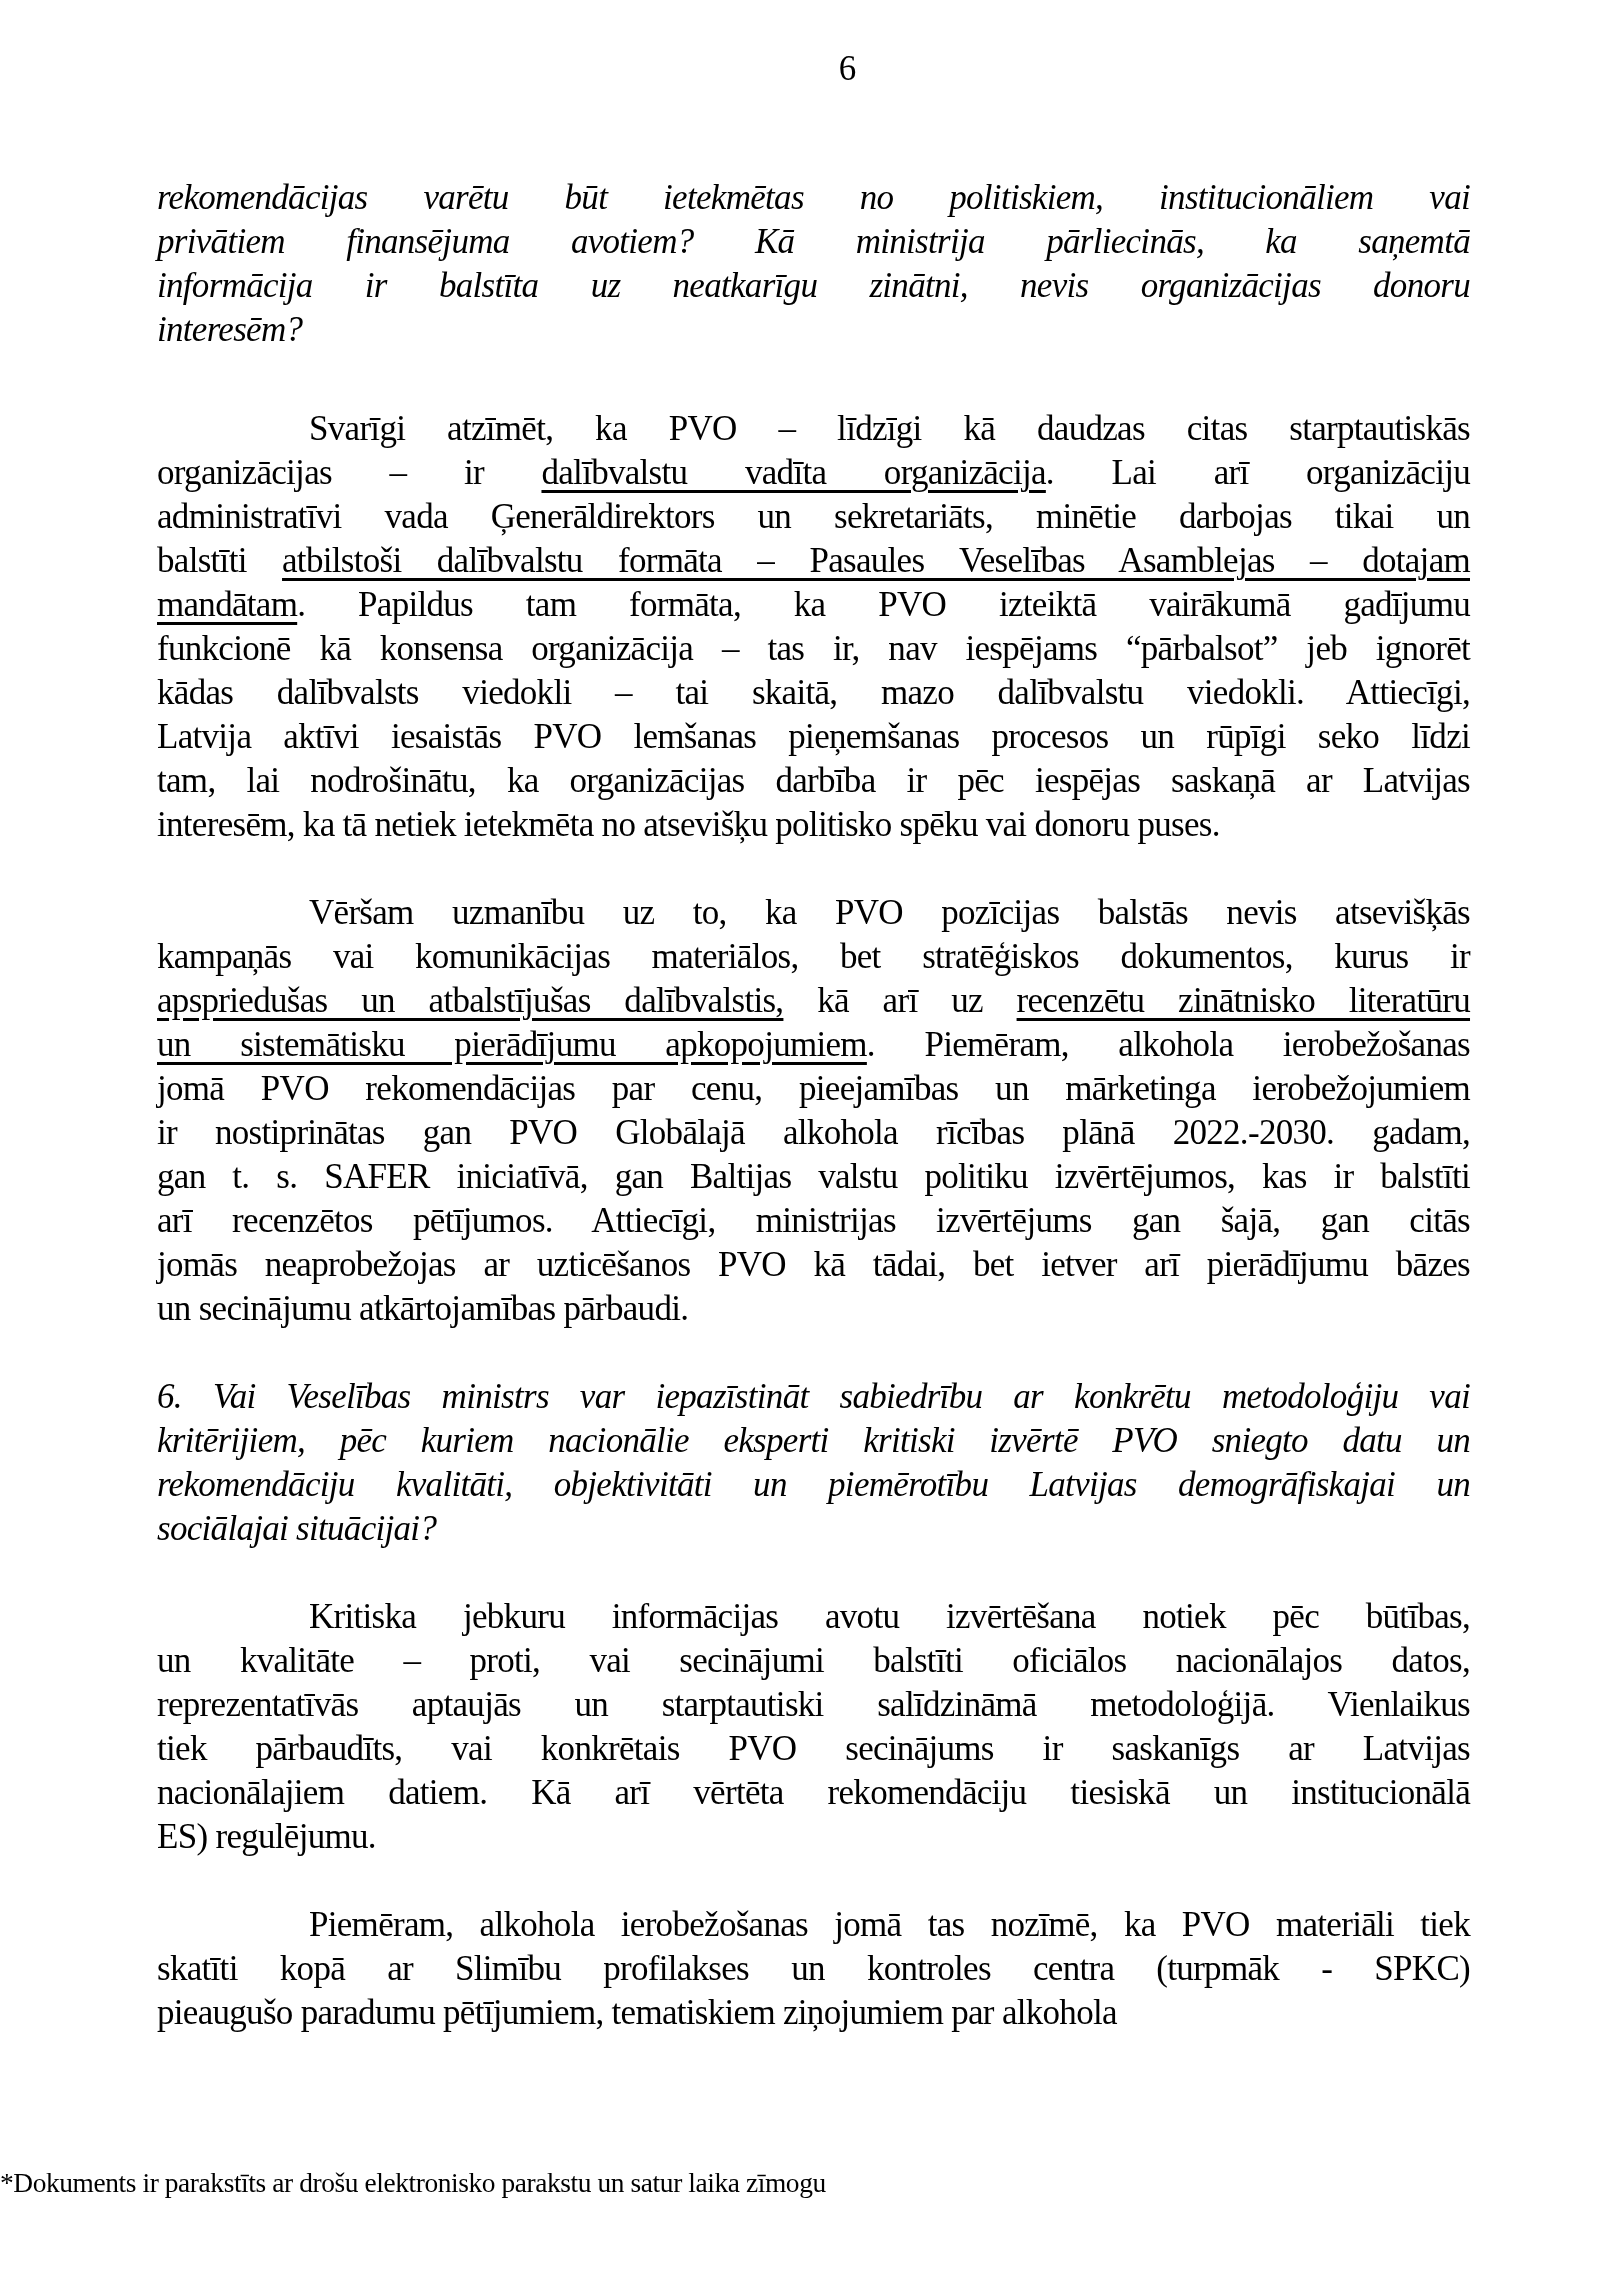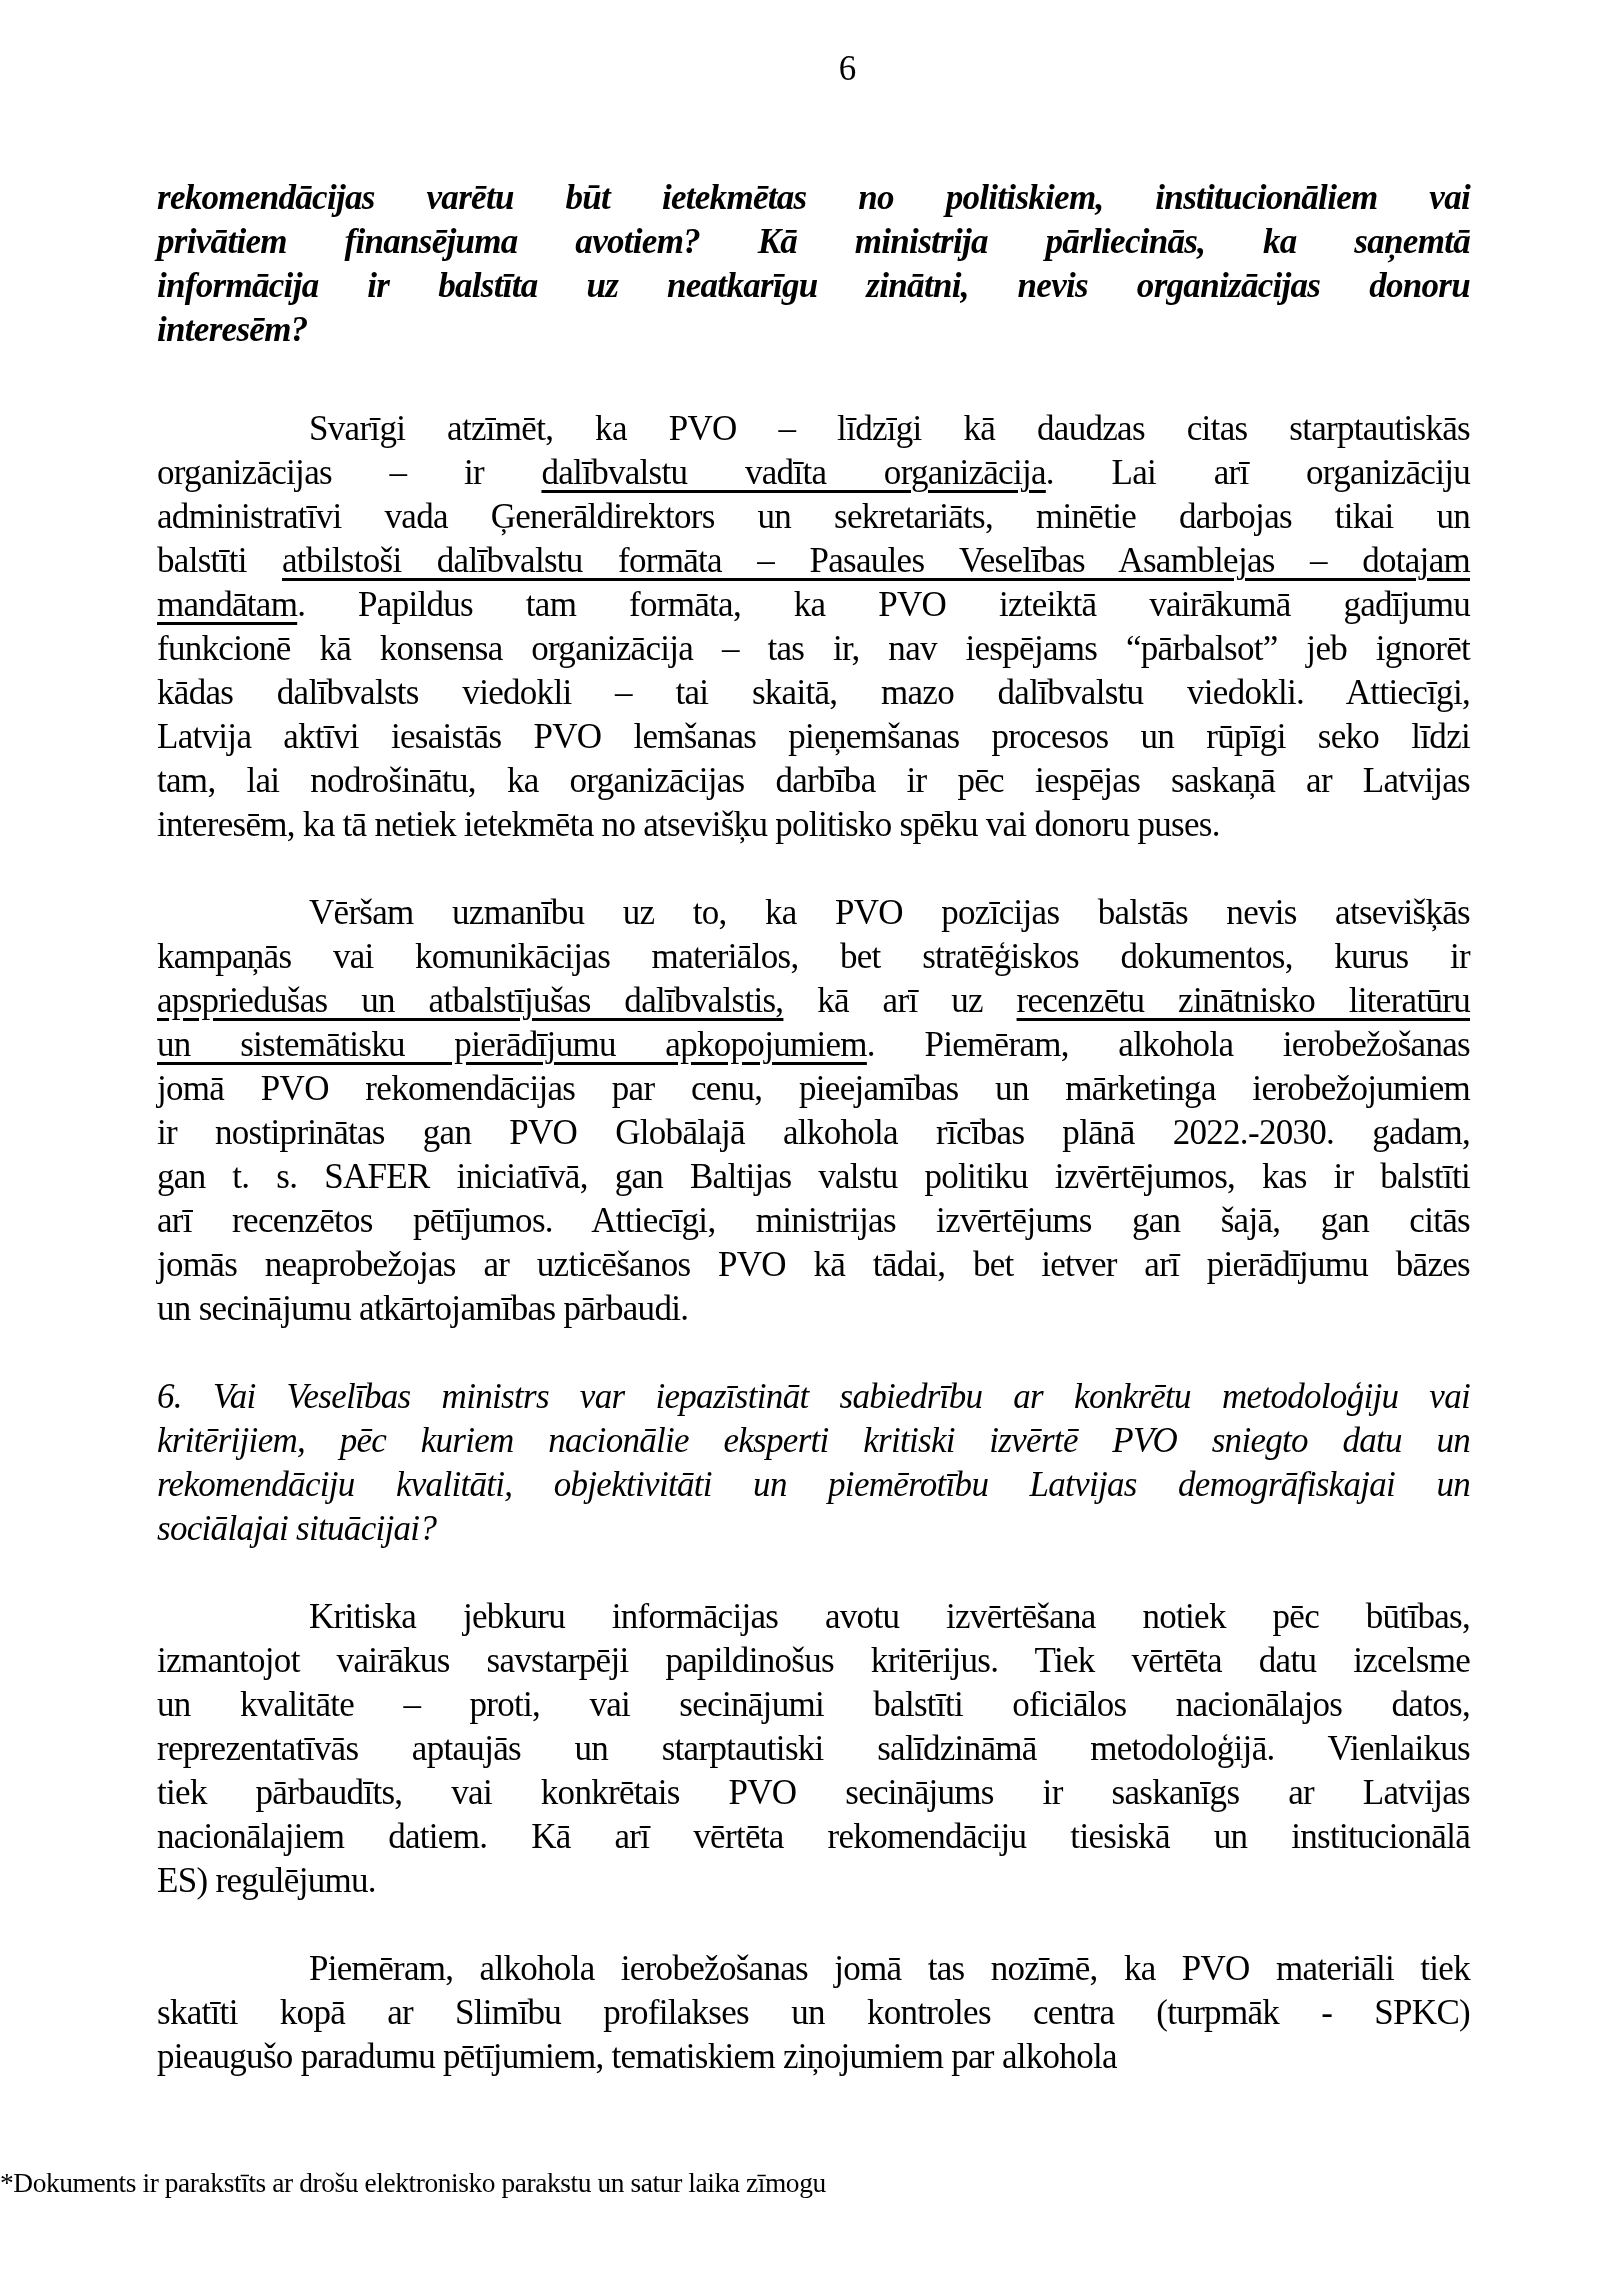--- a/index.html
+++ b/index.html
@@ -24,21 +24,21 @@
   .content {
     position: absolute;
     top: 176px;
     left: 157px;
     width: 1313px;
     font-size: 35px;
     line-height: 44px;
     letter-spacing: -0.7px;
   }
   .para { margin: 0 0 44px 0; }
-  .content > .para:first-child { margin-bottom: 55px; font-weight: bold; }
+  .content > .para:first-child { margin-bottom: 55px; }
   .para.italic { font-style: italic; }
   .line {
     text-align: justify;
     text-align-last: justify;
     white-space: normal;
     height: 44px;
     overflow: visible;
   }
   .line.lastline { text-align-last: left; }
   .line.indent { text-indent: 152px; }
@@ -96,21 +96,20 @@
         <div class="line lastline"><span>un secinājumu atkārtojamības pārbaudi.</span></div>
       </div>
       <div class="para italic">
         <div class="line"><span>6. Vai Veselības ministrs var iepazīstināt sabiedrību ar konkrētu metodoloģiju vai</span></div>
         <div class="line"><span>kritērijiem, pēc kuriem nacionālie eksperti kritiski izvērtē PVO sniegto datu un</span></div>
         <div class="line"><span>rekomendāciju kvalitāti, objektivitāti un piemērotību Latvijas demogrāfiskajai un</span></div>
         <div class="line lastline"><span>sociālajai situācijai?</span></div>
       </div>
       <div class="para">
         <div class="line indent"><span>Kritiska jebkuru informācijas avotu izvērtēšana notiek pēc būtības,</span></div>
-        <div class="line"><span>izmantojot vairākus savstarpēji papildinošus kritērijus. Tiek vērtēta datu izcelsme</span></div>
         <div class="line"><span>un kvalitāte – proti, vai secinājumi balstīti oficiālos nacionālajos datos,</span></div>
         <div class="line"><span>reprezentatīvās aptaujās un starptautiski salīdzināmā metodoloģijā. Vienlaikus</span></div>
         <div class="line"><span>tiek pārbaudīts, vai konkrētais PVO secinājums ir saskanīgs ar Latvijas</span></div>
         <div class="line"><span>nacionālajiem datiem. Kā arī vērtēta rekomendāciju tiesiskā un institucionālā</span></div>
         <div class="line lastline"><span>ES) regulējumu.</span></div>
       </div>
       <div class="para">
         <div class="line indent"><span>Piemēram, alkohola ierobežošanas jomā tas nozīmē, ka PVO materiāli tiek</span></div>
         <div class="line"><span>skatīti kopā ar Slimību profilakses un kontroles centra (turpmāk - SPKC)</span></div>
         <div class="line lastline"><span>pieaugušo paradumu pētījumiem, tematiskiem ziņojumiem par alkohola</span></div>

